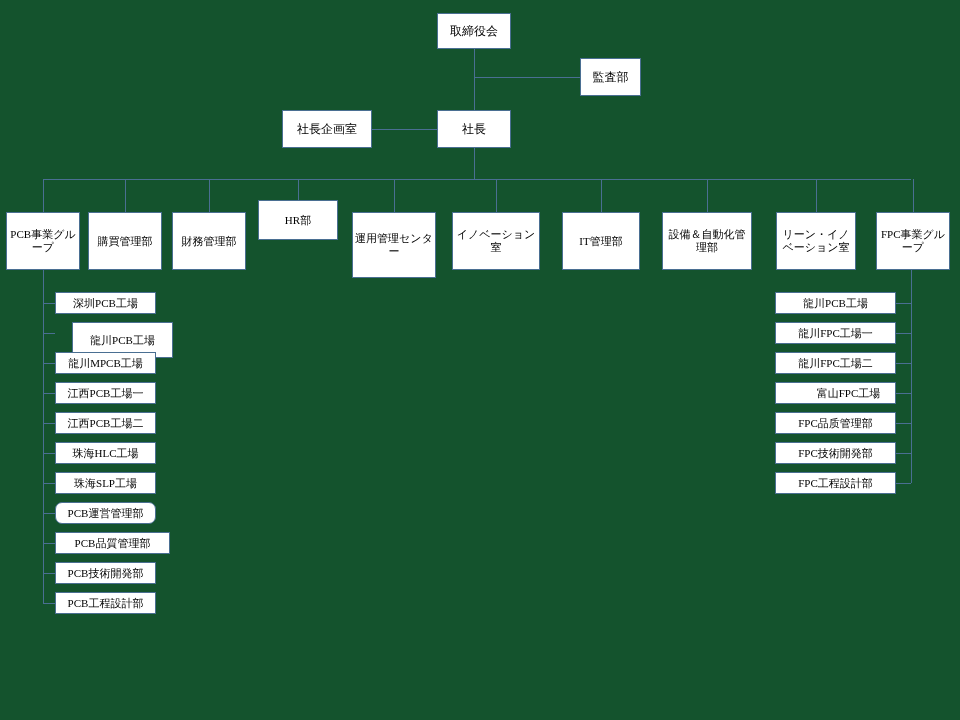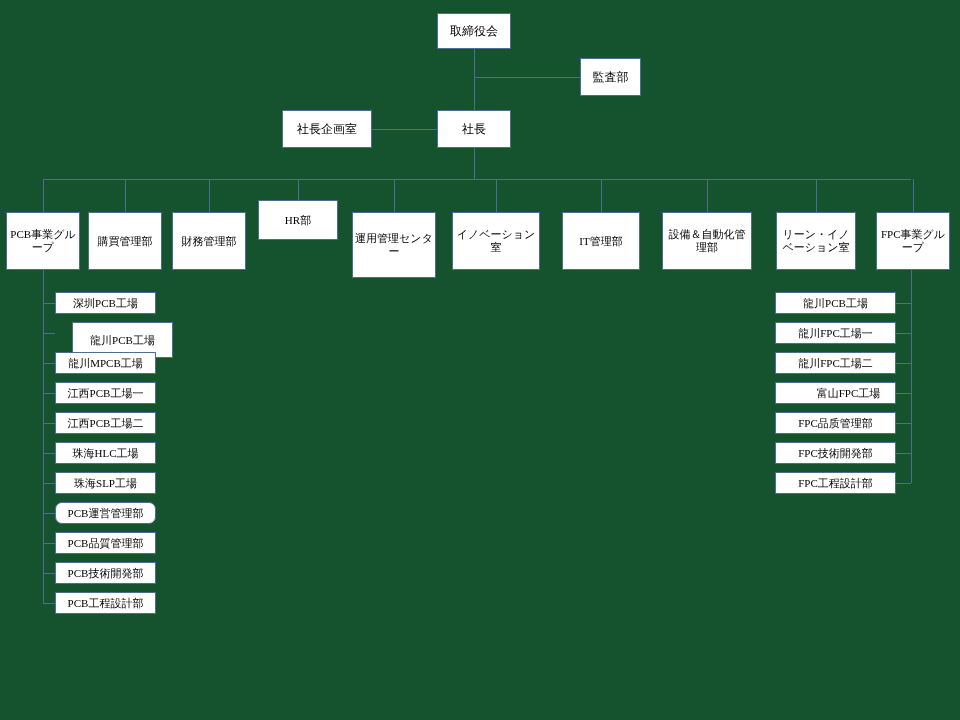--- a/index.html
+++ b/index.html
@@ -144,21 +144,21 @@
       </div>
       <div class="node leaf" style="left: 55px; top: 442px; width: 101px; height: 22px;">
         <span class="label">珠海HLC工場</span>
       </div>
       <div class="node leaf" style="left: 55px; top: 472px; width: 101px; height: 22px;">
         <span class="label">珠海SLP工場</span>
       </div>
       <div class="node leaf" style="left: 55px; top: 502px; width: 101px; height: 22px; border-radius: 7px;">
         <span class="label">PCB運営管理部</span>
       </div>
-      <div class="node leaf" style="left: 55px; top: 532px; width: 101px; height: 22px; align-items: center;">
+      <div class="node leaf" style="left: 55px; top: 532px; width: 115px; height: 22px; align-items: center;">
         <span class="label">PCB品質管理部</span>
       </div>
       <div class="node leaf" style="left: 55px; top: 562px; width: 101px; height: 22px;">
         <span class="label">PCB技術開発部</span>
       </div>
       <div class="node leaf" style="left: 55px; top: 592px; width: 101px; height: 22px;">
         <span class="label">PCB工程設計部</span>
       </div>
       <div class="node leaf" style="left: 775px; top: 292px; width: 121px; height: 22px;">
         <span class="label">龍川PCB工場</span>

